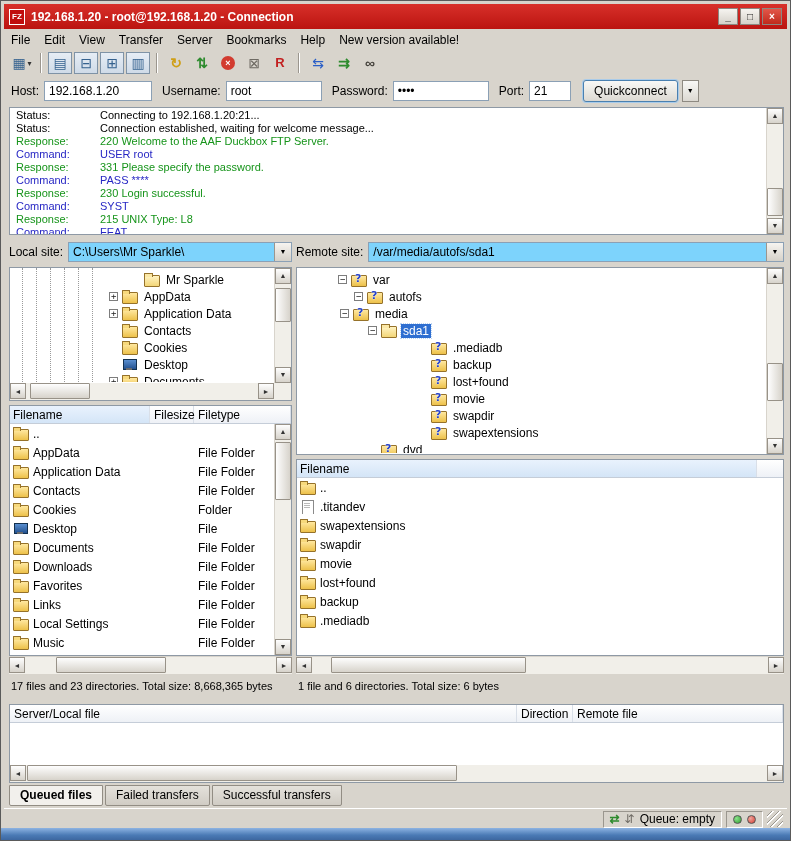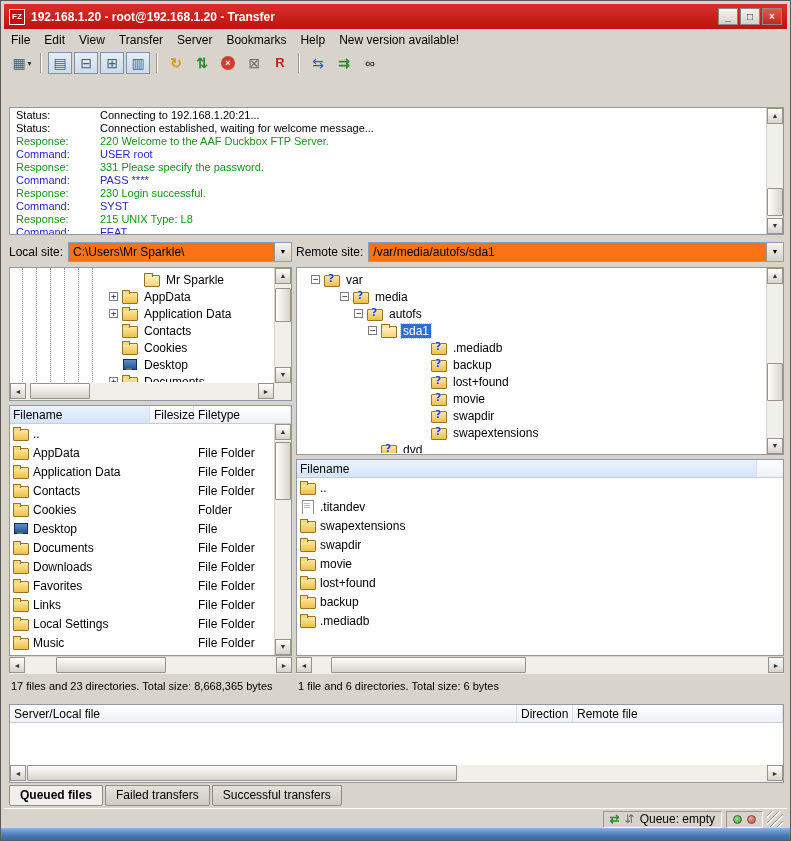--- a/index.html
+++ b/index.html
@@ -55,31 +55,31 @@
   .logline{display:flex;height:13px;line-height:13px;white-space:nowrap}
   .lp{width:90px;padding-left:6px;flex:none}
   .k-status{color:#000}.k-command{color:#2727c4}.k-response{color:#16941a}
 
   
   .siterow{position:absolute;top:240px;height:22px;display:flex;align-items:center}
   .siterow.local{left:8px;width:283px}
   .siterow.remote{left:295px;width:488px}
   .sitelabel{flex:none;padding-right:5px;white-space:nowrap}
   .combo{flex:1;position:relative;height:20px}
-  .combo input{width:100%;height:20px;border:1px solid #8ba0b5;background:#f97316;padding:1px 20px 1px 4px;font:12px "Liberation Sans",sans-serif}
+  .combo input{width:100%;height:20px;border:1px solid #8ba0b5;background:#7dd3fc;padding:1px 20px 1px 4px;font:12px "Liberation Sans",sans-serif}
   .combo .cbtn{position:absolute;right:1px;top:1px;width:17px;height:18px;background:linear-gradient(#f6f4f0,#d5d1c9);
     border-left:1px solid #9b968e;font-size:7px;text-align:center;line-height:17px}
 
   
   .tree{position:absolute;top:266px;overflow:hidden}
   .tree.localtree{left:8px;width:283px;height:134px}
   .tree.remotetree{left:295px;width:488px;height:188px}
   .treebody{position:absolute;left:1px;top:1px;right:18px;bottom:1px;overflow:hidden;padding-top:2px}
   .localtree .treebody{bottom:18px}
-  .trow{display:flex;align-items:center;height:17px;white-space:nowrap}.lv2{padding-left:13px}.lv3{padding-left:42px}.lv4{padding-left:56px}
+  .trow{display:flex;align-items:center;height:17px;white-space:nowrap}.lv2{padding-left:40px}.lv3{padding-left:42px}.lv4{padding-left:56px}
   .lv5{padding-left:70px}.lv6{padding-left:120px}.lv7{padding-left:98px}
   .tb{flex:none;width:9px;height:9px;margin-right:4px;position:relative;background:#fff;border:1px solid #7d7d7d}
   .tb::before{position:absolute;left:1px;top:-1px;font:9px/9px "DejaVu Sans Mono",monospace;color:#222}
   .tb.plus::before{content:"+"}
   .tb.minus::before{content:"−"}
   .tb.nobox{visibility:hidden}
   .lbl{padding:0 2px}
   .trow.selected .lbl{background:#2f6fd1;color:#fff;outline:1px dotted #bcd4f2}
   .guide{position:absolute;top:0;bottom:0;width:0;border-left:1px dotted #9a9a9a}
 
@@ -153,21 +153,21 @@
   
   .deskbar{position:absolute;left:-1px;right:-1px;bottom:-1px;height:13px;background:linear-gradient(#8db3e2,#4a7ab5 55%,#3a639c)}
 </style>
 </head>
 <body>
 
 <div class="win">
 
   <div class="titlebar">
     <span class="appicon">FZ</span>
-    <span class="title">192.168.1.20 - root@192.168.1.20 - Transfer</span>
+    <span class="title">192.168.1.20 - root@192.168.1.20 - Connection</span>
     <span class="winbtns">
       <span class="wbtn">_</span>
       <span class="wbtn">□</span>
       <span class="wbtn close">×</span>
     </span>
   </div>
 
   <div class="menubar">
 
   <span class="mitem">File</span>
@@ -240,20 +240,32 @@
         <span class="tbtn">
           <span class="g c-green">⇉</span>
         </span>
 
         <span class="tbtn">
           <span class="g c-dark">∞</span>
         </span>
       </span>
   </div>
 
+  <div class="quickbar">
+    <span class="qlabel">Host:</span>
+    <input class="qinput w-host" value="192.168.1.20" style="">
+    <span class="qlabel">Username:</span>
+    <input class="qinput w-user" value="root" style="">
+    <span class="qlabel">Password:</span>
+    <input class="qinput w-pass" value="••••" style="">
+    <span class="qlabel">Port:</span>
+    <input class="qinput w-port" value="21" style="">
+    <button class="qc">Quickconnect</button>
+    <span class="qcdrop">▼</span>
+  </div>
 
   <div class="log sunken">
     <div class="loglines">
 
         <div class="logline k-status">
           <span class="lp">Status:</span>
           <span class="lt">Connecting to 192.168.1.20:21...</span>
         </div>
 
         <div class="logline k-status">
@@ -390,30 +402,30 @@
 
   <div class="tree remotetree sunken">
     <div class="treebody">
 
         <div class="trow lv2">
           <span class="tb minus"></span>
           <span class="fi q"></span>
           <span class="lbl">var</span>
         </div>
 
+        <div class="trow lv4">
+          <span class="tb minus"></span>
+          <span class="fi q"></span>
+          <span class="lbl">autofs</span>
+        </div>
+
         <div class="trow lv3">
           <span class="tb minus"></span>
           <span class="fi q"></span>
           <span class="lbl">media</span>
-        </div>
-
-        <div class="trow lv4">
-          <span class="tb minus"></span>
-          <span class="fi q"></span>
-          <span class="lbl">autofs</span>
         </div>
 
         <div class="trow lv5 selected">
           <span class="tb minus"></span>
           <span class="fi open"></span>
           <span class="lbl">sda1</span>
         </div>
 
         <div class="trow lv6">
           <span class="tb nobox"></span>

